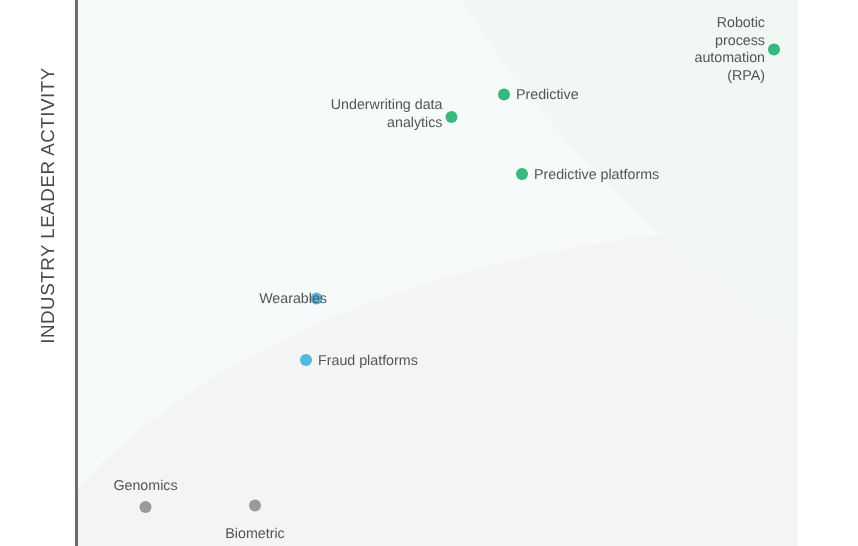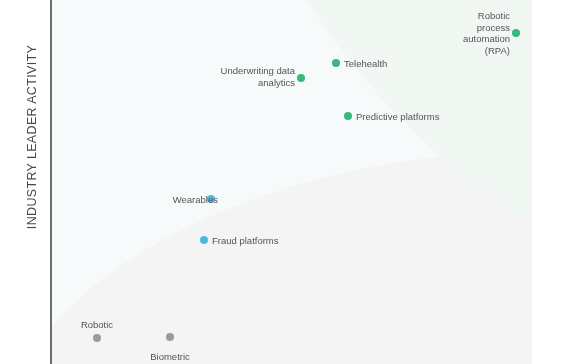--- a/index.html
+++ b/index.html
@@ -135,35 +135,35 @@
 
     <div class="zone" id="zone-base"></div>
     <div class="zone" id="zone-low"></div>
     <div class="zone" id="zone-high"></div>
 
     <div class="point green" style="left:464px; top:33px;"></div>
     <div class="plabel right soft" style="left:458px; top:33px;">Robotic process
 automation (RPA)</div>
 
     <div class="point green" style="left:284px; top:63px;"></div>
-    <div class="plabel left soft" style="left:292px; top:64px;">Telehealth</div>
+    <div class="plabel left soft" style="left:292px; top:64px;">Predictive</div>
 
     <div class="point green" style="left:249px; top:78px;"></div>
     <div class="plabel right soft" style="left:243px; top:76px;">Underwriting data
 analytics</div>
 
     <div class="point green" style="left:296px; top:116px;"></div>
     <div class="plabel left soft" style="left:304px; top:117px;">Predictive platforms</div>
 
     <div class="point blue" style="left:159px; top:199px;"></div>
     <div class="plabel right soft" style="left:166px; top:200px;">Wearables</div>
 
     <div class="point blue" style="left:152px; top:240px;"></div>
     <div class="plabel left soft" style="left:160px; top:241px;">Fraud platforms</div>
 
     <div class="point gray" style="left:45px; top:338px;"></div>
-    <div class="plabel above soft" style="left:45px; top:330px;">Robotic</div>
+    <div class="plabel above soft" style="left:45px; top:330px;">Genomics</div>
 
     <div class="point gray" style="left:118px; top:337px;"></div>
     <div class="plabel above soft" style="left:118px; top:362px;">Biometric</div>
 
   </div>
 </div>
 
 </body></html>

